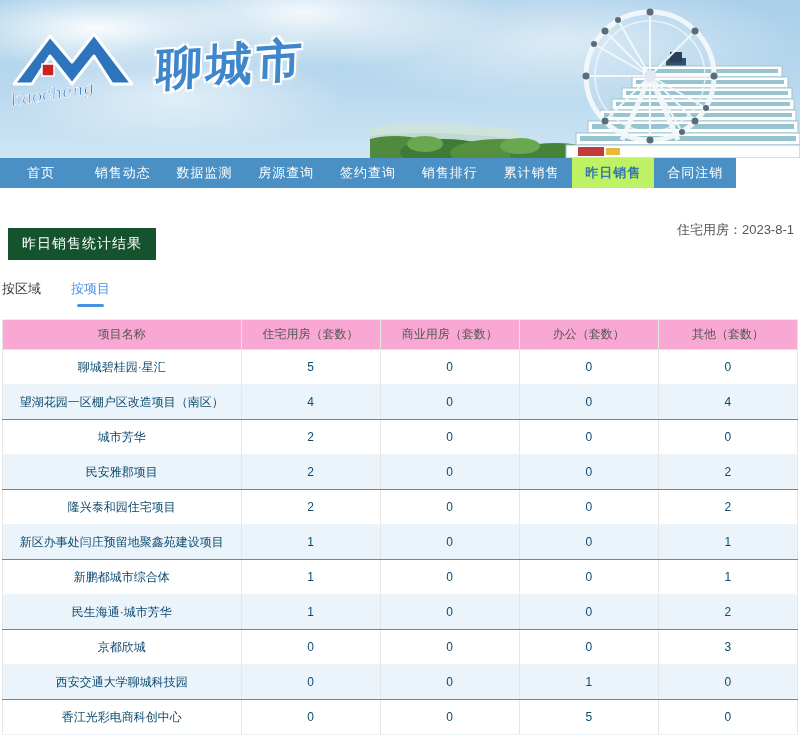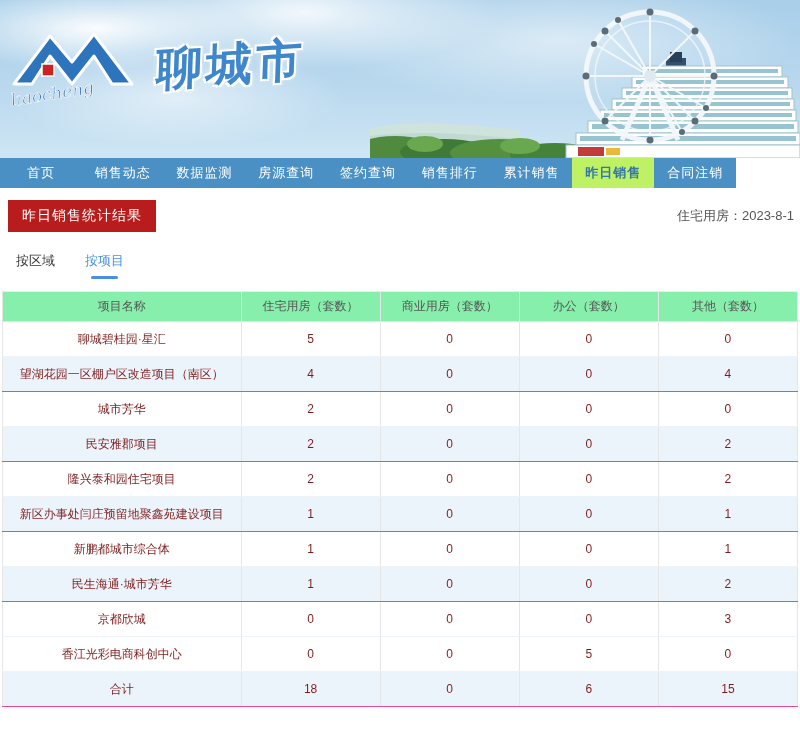--- a/index.html
+++ b/index.html
@@ -36,40 +36,40 @@
   .nav-item{
     flex:1 1 0; display:flex; align-items:center; justify-content:center;
     color:#fff; font-size:13px; letter-spacing:1px; cursor:pointer; white-space:nowrap;
   }
   .nav-item.active{ background:#bef264; color:#3576ad; font-weight:bold; }
 
   
   .content{ padding:12px 2px 0 2px; background:#fff; }
   .section-head{ display:flex; justify-content:space-between; align-items:center; padding:0 4px 0 6px; }
   .section-badge{
-    display:inline-block; background:#b91c1c; color:#fff; font-size:14px;
-    padding:7px 14px; letter-spacing:1px;
+    display:inline-block; background:#14532d; color:#fff; font-size:14px;
+    padding:7px 14px; letter-spacing:1px;margin-top:28px;
   }
   .current-date{ font-size:13px; color:#555; }
-  .view-tabs{ display:flex; gap:30px; margin:20px 0 0 14px;text-align:right; }
+  .view-tabs{ display:flex; gap:30px; margin:20px 0 0 0;text-align:right; }
   .view-tab{ font-size:13px; color:#333; padding-bottom:9px; cursor:pointer; position:relative; }
   .view-tab.active{ color:#4a90e2;font-family:Liberation Serif, serif; }
   .view-tab.active::after{
     content:""; position:absolute; left:15%; right:15%; bottom:0; height:3px;
     background:#4a90e2; border-radius:2px;
   }
 
   
   table.stats{ width:100%; border-collapse:collapse; margin-top:12px; table-layout:fixed; }
   table.stats th{
-    background:#86efac; color:#555; font-weight:normal; font-size:12px;
+    background:#f9a8d4; color:#555; font-weight:normal; font-size:12px;
     height:30px; border:1px solid #e4e4e4; border-top:1px solid #e9eef3;
   }
   table.stats td{
-    font-size:12px; color:#7f1d1d; text-align:center; height:35px;
+    font-size:12px; color:#0c4a6e; text-align:center; height:35px;
     border-left:1px solid #e6e6e6; border-right:1px solid #e6e6e6;
     border-bottom:1px solid #eef3f8; background:#fff;
   }
   table.stats tr.alt td{ background:#ecf4fb; border-bottom:1px solid #ec4899; }
   col.c-name{ width:30%; } col.c-num{ width:17.5%; }
 </style>
 </head>
 <body>
 
 <div class="page">
@@ -257,20 +257,27 @@
             <td>0</td>
             <td>2</td>
           </tr>
           <tr class="">
             <td>京都欣城</td>
             <td>0</td>
             <td>0</td>
             <td>0</td>
             <td>3</td>
           </tr>
+          <tr class="alt">
+            <td>西安交通大学聊城科技园</td>
+            <td>0</td>
+            <td>0</td>
+            <td>1</td>
+            <td>0</td>
+          </tr>
           <tr class="">
             <td>香江光彩电商科创中心</td>
             <td>0</td>
             <td>0</td>
             <td>5</td>
             <td>0</td>
           </tr>
           <tr class="alt">
             <td>合计</td>
             <td>18</td>

